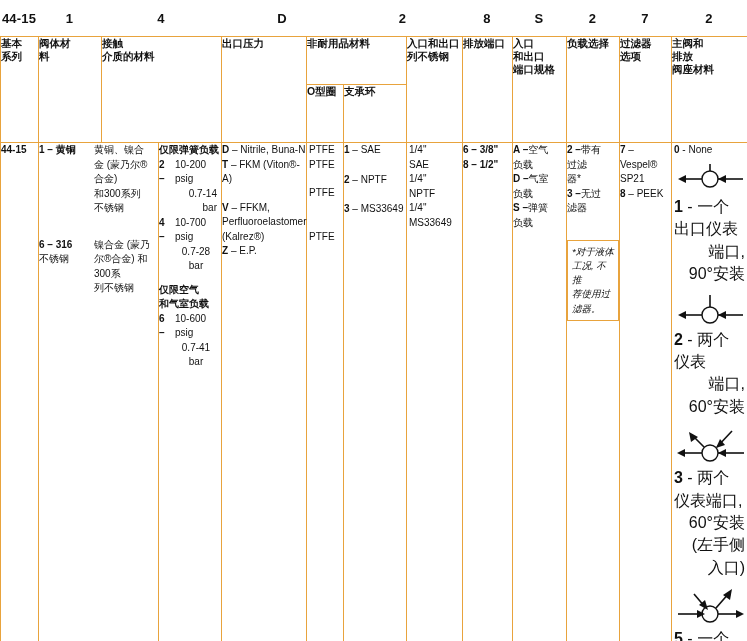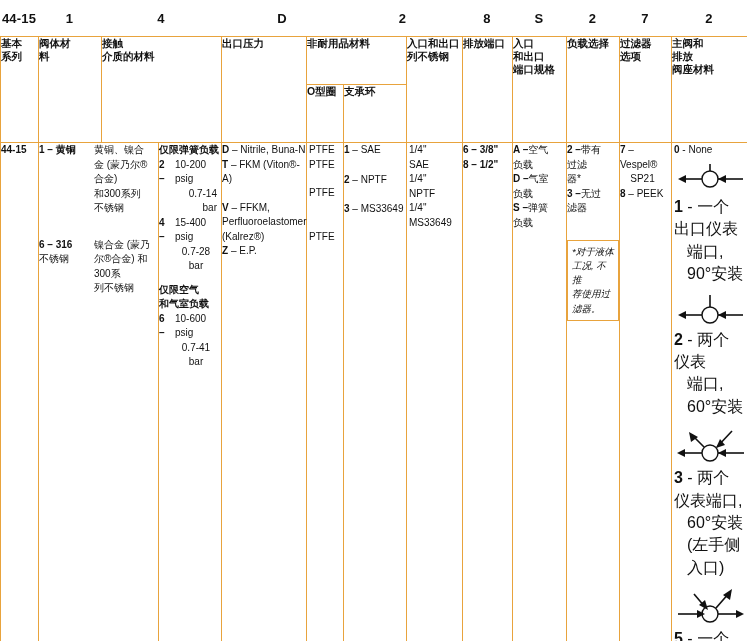--- a/index.html
+++ b/index.html
@@ -77,21 +77,21 @@
     font-size: 9.5px;
     line-height: 1.5;
     padding: 4px 4px;
     margin-top: 24px;
   }
 
   
   .diagram { display: block; margin: 7px auto 2px auto; }
   .gp-item { margin-bottom: 2px; }
   .gp-label { font-size: 16px; line-height: 1.4; }
-  .gp-label .hang { padding-left: 13px; display: block; }
+  .gp-label .hang { padding-left: 13px; display: block; text-align: right; }
   .gp-first { font-size: 10px; line-height: 1.4; }
 </style>
 </head>
 <body>
 
 <div class="sheet">
 
   <div class="code-row">
     <div class="code-cell" style="width:38px">44-15</div>
     <div class="code-cell" style="width:63px">1</div>
@@ -218,21 +218,21 @@
         <div class="pair">
           <div class="k b" style="width:16px">2 –</div>
           <div class="v">
             <div>10-200 psig</div>
             <div style="text-align:right;padding-right:4px">0.7-14 bar</div>
           </div>
         </div>
         <div class="pair">
           <div class="k b" style="width:16px">4 –</div>
           <div class="v">
-            <div>15-400 psig</div>
+            <div>10-700 psig</div>
             <div style="text-align:center;padding-right:4px">0.7-28 bar</div>
           </div>
         </div>
         <div class="gap"></div>
         <div class="b">仅限空气</div>
         <div class="b">和气室负载</div>
         <div class="pair">
           <div class="k b" style="width:16px">6 –</div>
           <div class="v">
             <div>10-600 psig</div>
@@ -303,21 +303,21 @@
         <div class="note">
           <div>*对于液体</div>
           <div>工况, 不推</div>
           <div>荐使用过</div>
           <div>滤器。</div>
         </div>
       </td>
 
       <td class="body">
         <div><span class="b">7</span><span> – Vespel®</span></div>
-        <div style="text-align:center;padding-right:6px">SP21</div>
+        <div style="text-align:left;padding-right:6px">SP21</div>
         <div><span class="b">8</span><span> – PEEK</span></div>
       </td>
 
       <td class="body" style="padding-left:2px;padding-right:2px">
 
         <div class="gp-item">
           <div class="gp-first"><span class="b">0</span><span> - None</span></div>
         </div>
 
         <div class="gp-item">

